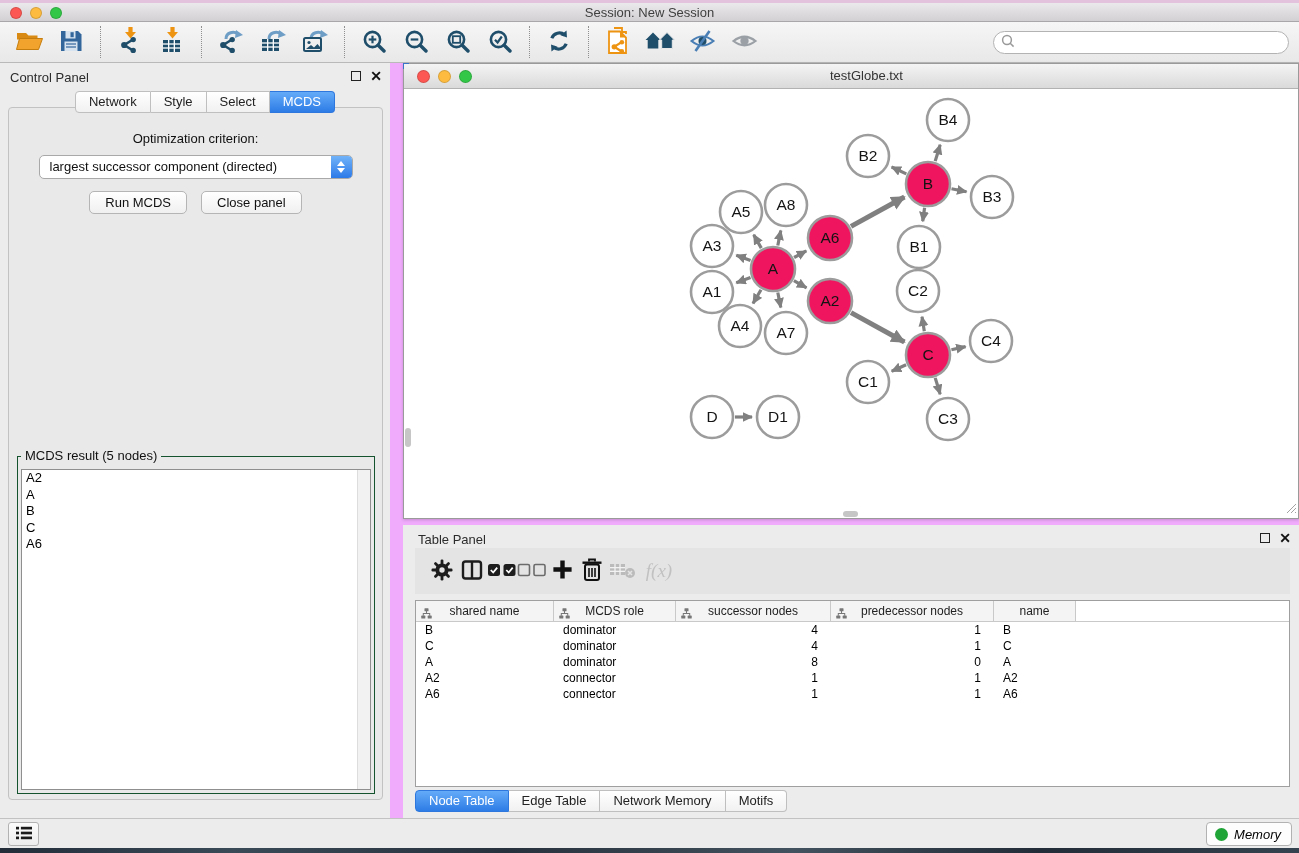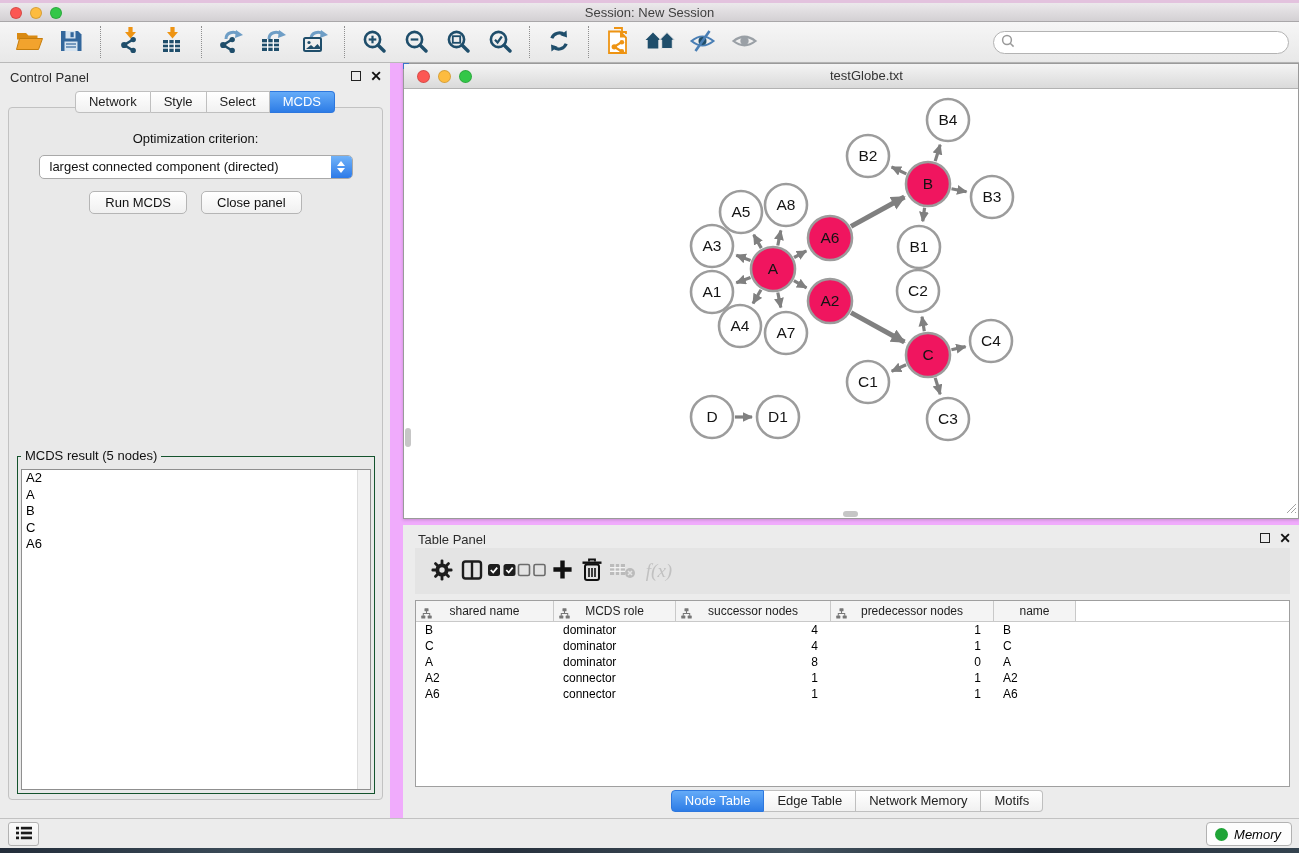--- a/index.html
+++ b/index.html
@@ -135,21 +135,21 @@
   .thead { display:flex; height:21px; border-bottom:1px solid #c9c9c9; }
   .th {
     position:relative; background:#f4f4f4; border-right:1px solid #c9c9c9;
     font-size:12px; color:#222; text-align:center; line-height:20px;
   }
   .th .tree { position:absolute; left:5px; top:4px; }
   .trow { display:flex; height:16px; }
   .td { font-size:12px; line-height:16px; color:#000; overflow:hidden; white-space:nowrap; }
   .td.l { text-align:left; padding-left:9px; }
   .td.r { text-align:right; padding-right:13px; }
-  .tbl-tabs { position:absolute; left:12px; right:0; bottom:6px; display:flex; justify-content:center; }
+  .tbl-tabs { position:absolute; left:12px; right:0; bottom:6px; display:flex; }
   
   .statusbar {
     position:absolute; left:0; top:818px; width:100%; height:30px;
     background:#ececec; border-top:1px solid #c2c2c2;font-style:italic;
   }
   .list-btn {
     position:absolute; left:8px; top:3px; width:31px; height:24px;
     background:linear-gradient(#fcfcfc,#ededed); border:1px solid #b2b2b2; border-radius:3px;
     display:flex; align-items:center; justify-content:center;
   }
@@ -383,21 +383,21 @@
     </div>
     <div class="tabs-row" id="cp-tabs">
         <div class="tab">Network</div>
         <div class="tab">Style</div>
         <div class="tab">Select</div>
         <div class="tab active">MCDS</div>
       </div>
     <div class="cp-body">
       <div class="opt-label">Optimization criterion:</div>
       <div class="selectbox">
-        <span>largest connected component (directed)</span>
+        <span>largest successor component (directed)</span>
         <span class="stepper">
             <i class="up"></i>
             <i class="dn"></i>
           </span>
       </div>
       <div class="btn-row">
         <button class="push-btn">Run MCDS</button>
         <button class="push-btn">Close panel</button>
       </div>
       <div class="result-group">

